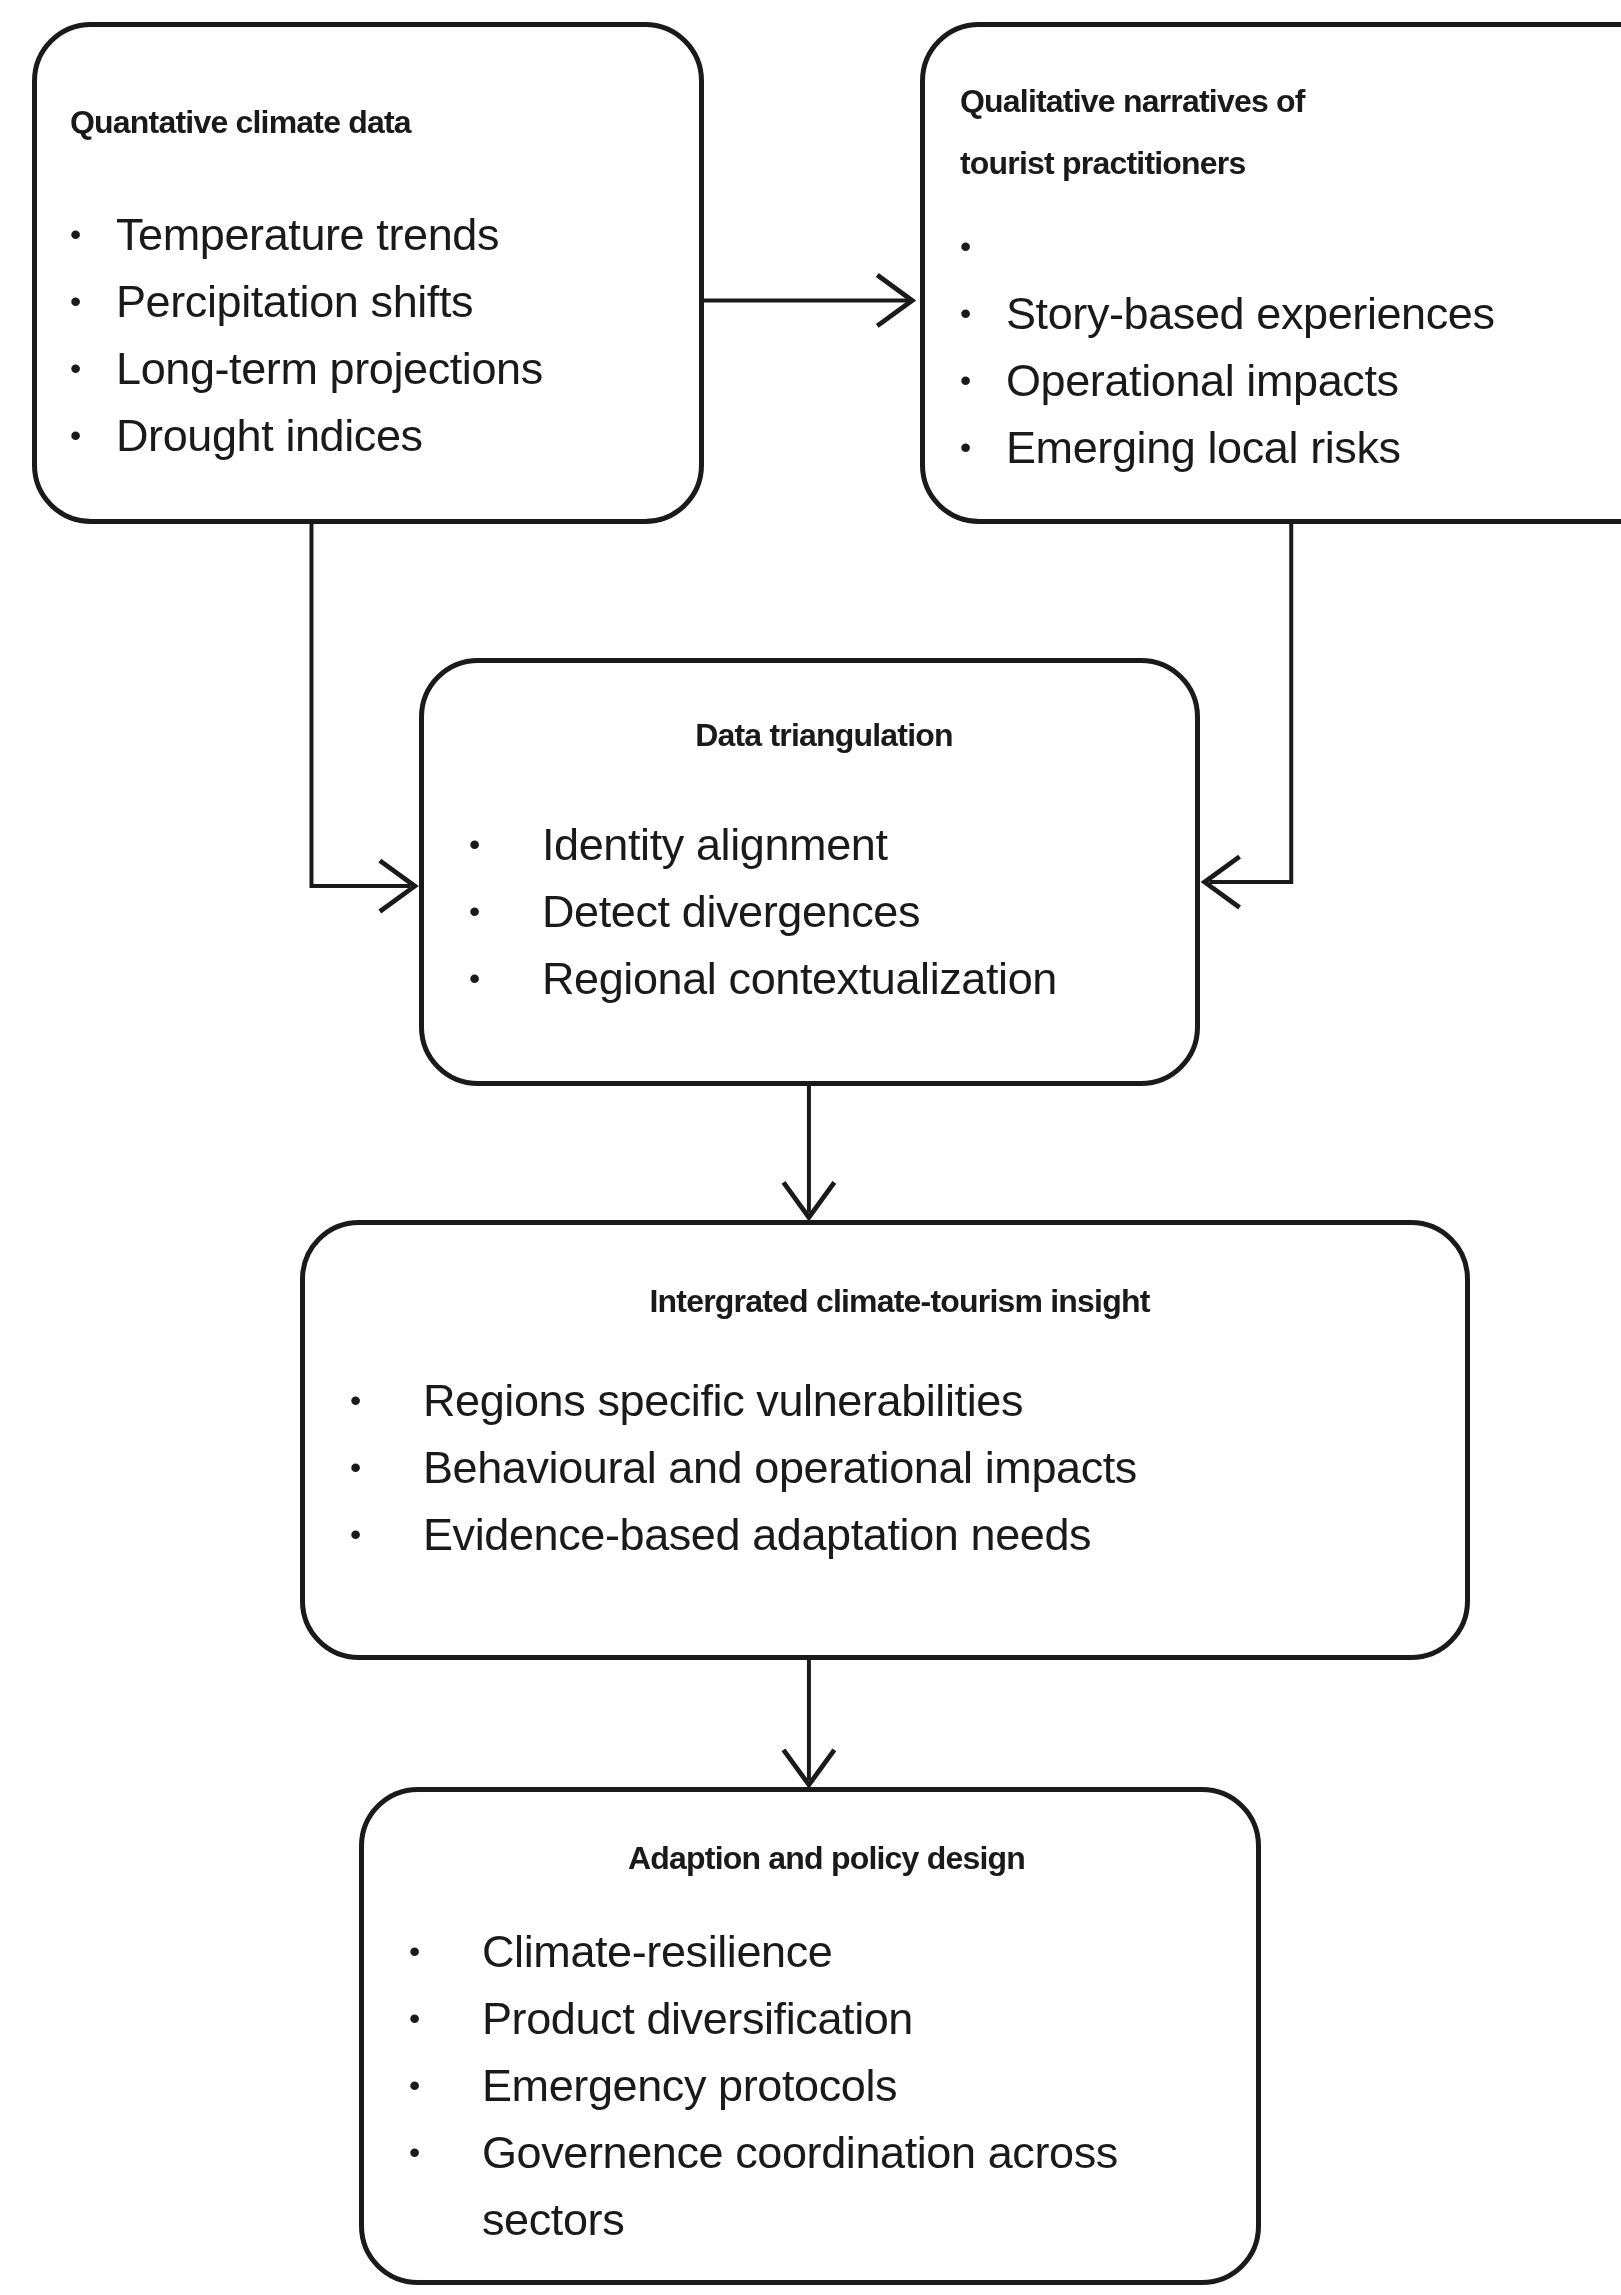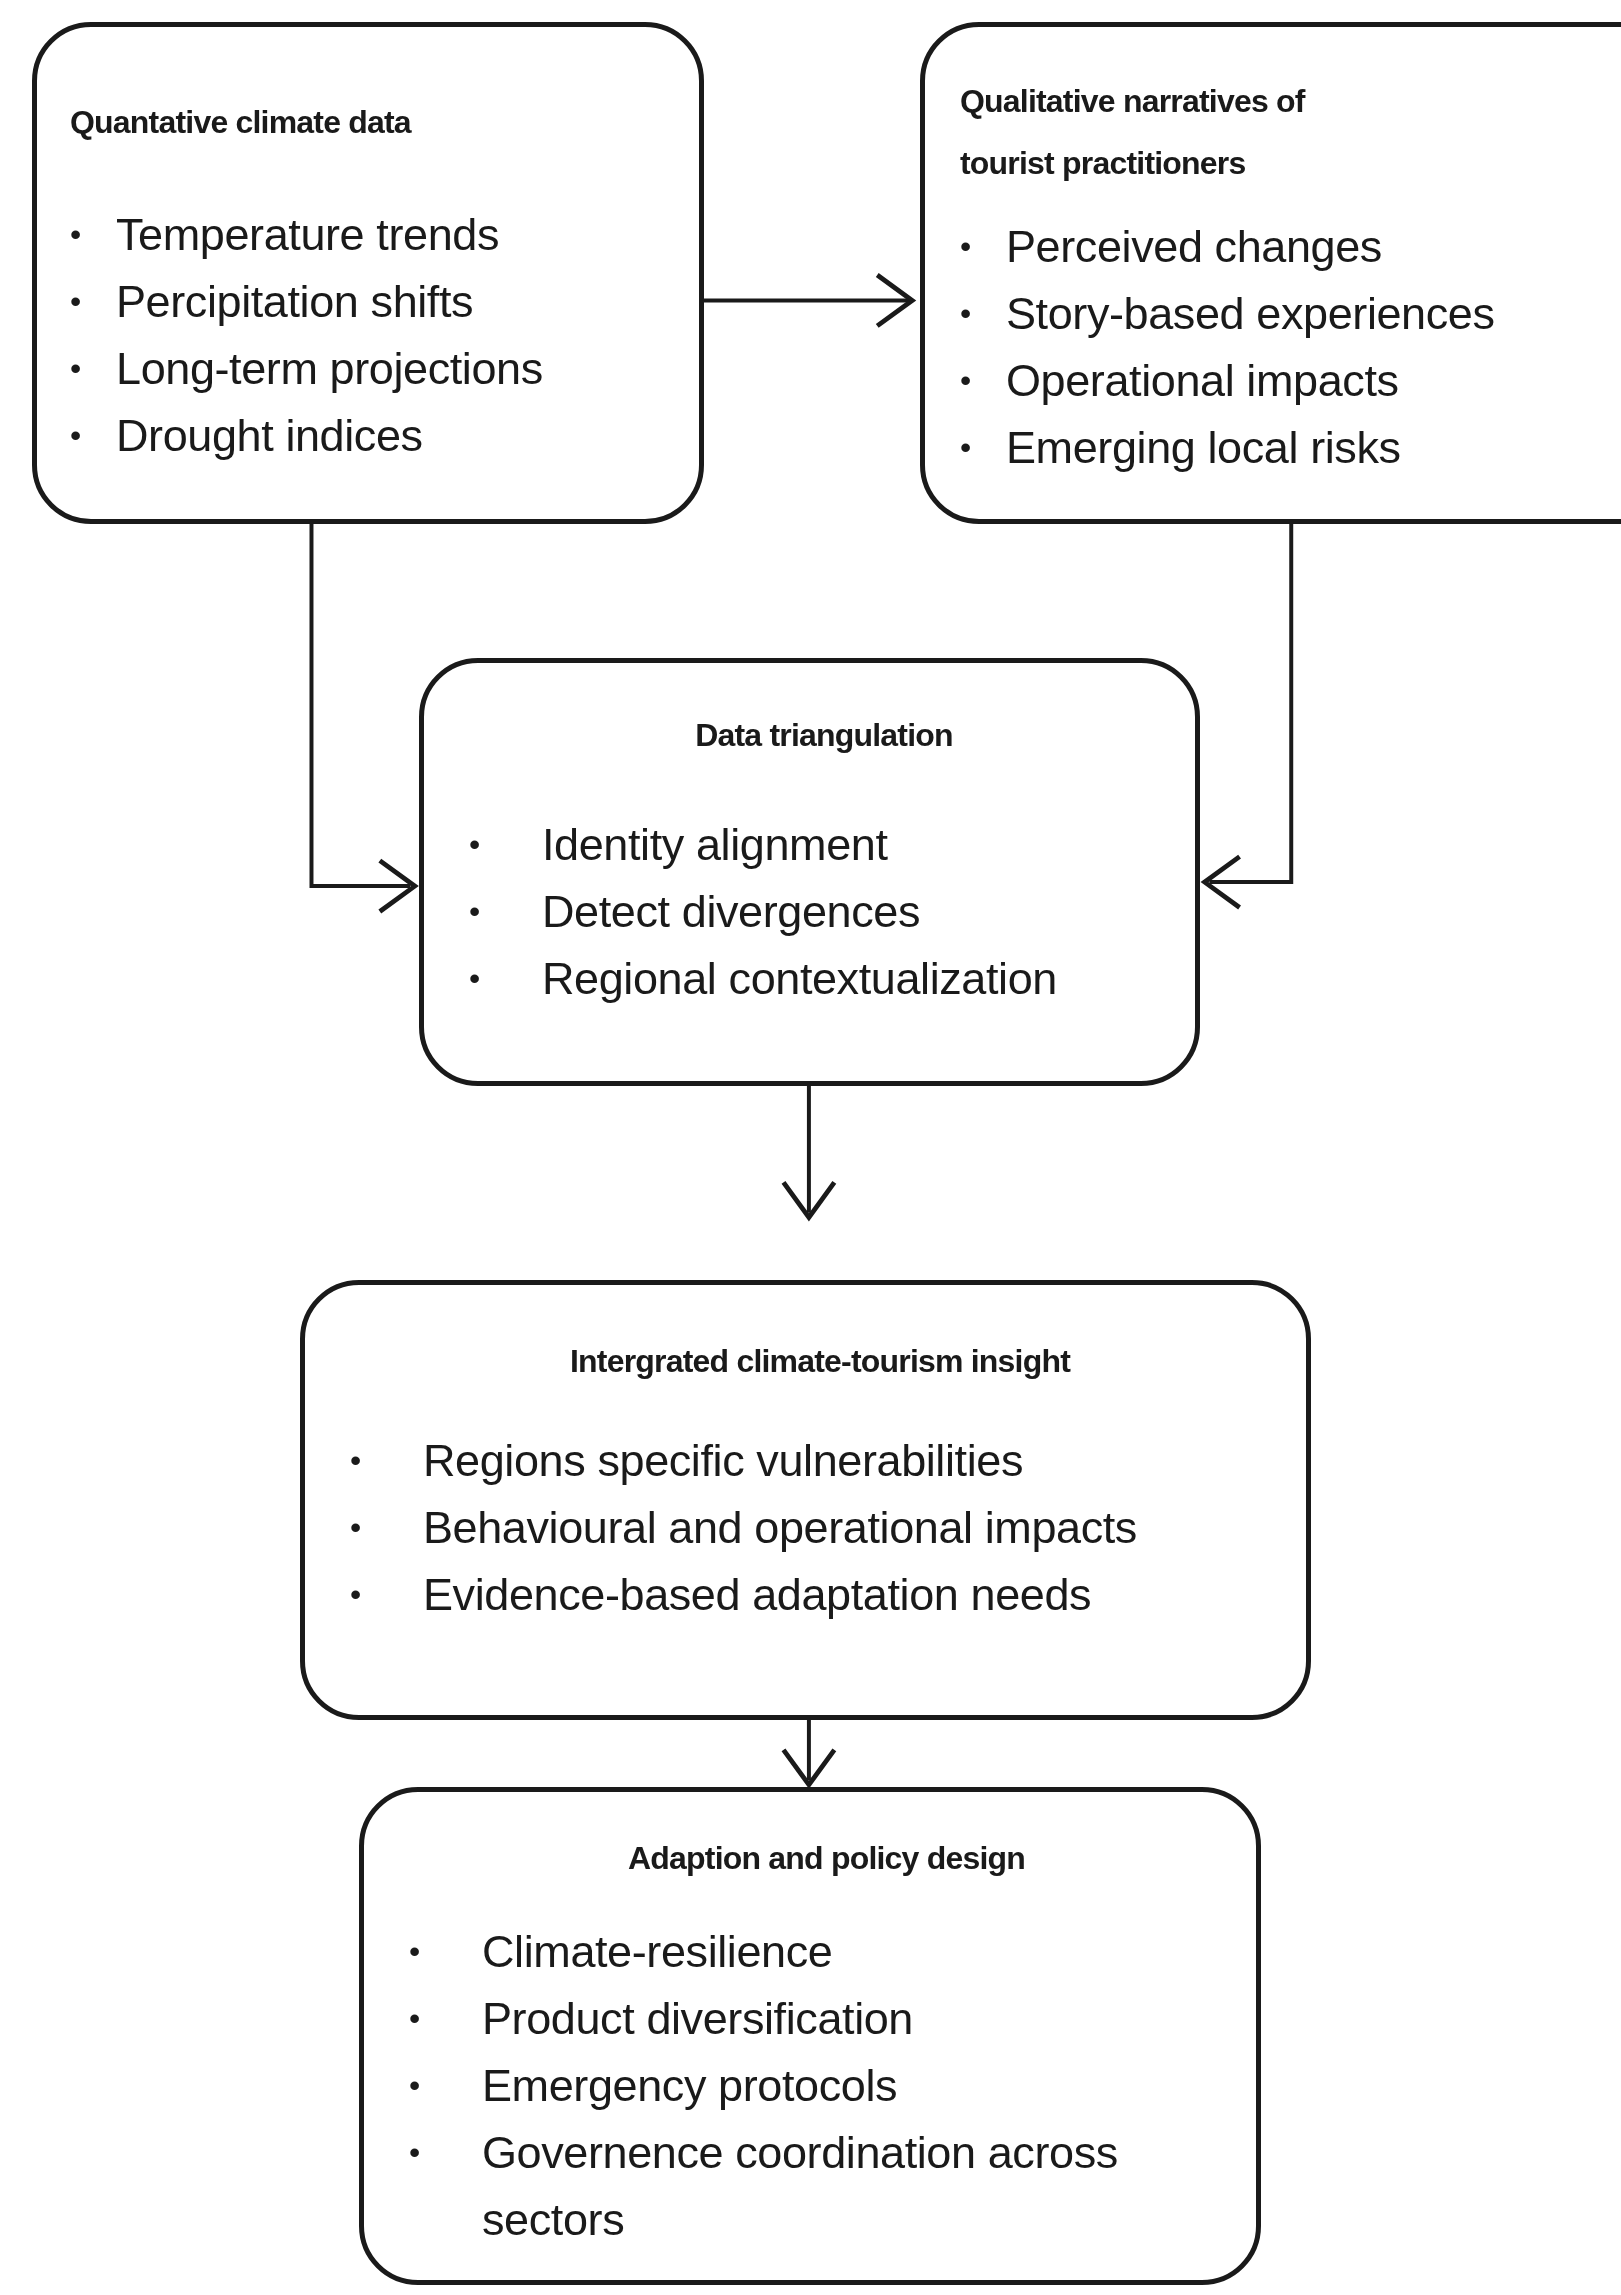--- a/index.html
+++ b/index.html
@@ -44,21 +44,21 @@
 
   #box-quantitative{left:32px;top:22px;width:672px;height:502px;padding:64px 16px 0 33px;}
   #box-quantitative ul.items{margin-top:48px;}
 
   #box-qualitative{left:920px;top:22px;width:790px;height:502px;padding:43px 16px 0 35px;}
   #box-qualitative ul.items{margin-top:19px;}
 
   #box-triangulation{left:419px;top:658px;width:781px;height:428px;padding:41px 16px 0 45px;}
   #box-triangulation ul.items{margin-top:45px;}
 
-  #box-insight{left:300px;top:1280px;width:1011px;height:440px;padding:45px 16px 0 45px;}
+  #box-insight{left:300px;top:1220px;width:1170px;height:440px;padding:45px 16px 0 45px;}
   #box-insight ul.items{margin-top:35px;}
 
   #box-policy{left:359px;top:1787px;width:902px;height:498px;padding:35px 12px 0 45px;}
   #box-policy ul.items{margin-top:29px;}
 </style>
 </head>
 <body>
 
 <div class="canvas">
 
@@ -111,21 +111,20 @@
       </ul>
   </section>
 
   <section class="box" id="box-qualitative">
     <h2 class="title">Qualitative narratives of
 tourist practitioners</h2>
     <ul class="items">
 
         <li class="item">
           <span class="dot">•</span>
-          <span class="txt">Perceived changes</span>
         </li>
 
         <li class="item">
           <span class="dot">•</span>
           <span class="txt">Story-based experiences</span>
         </li>
 
         <li class="item">
           <span class="dot">•</span>
           <span class="txt">Operational impacts</span>

